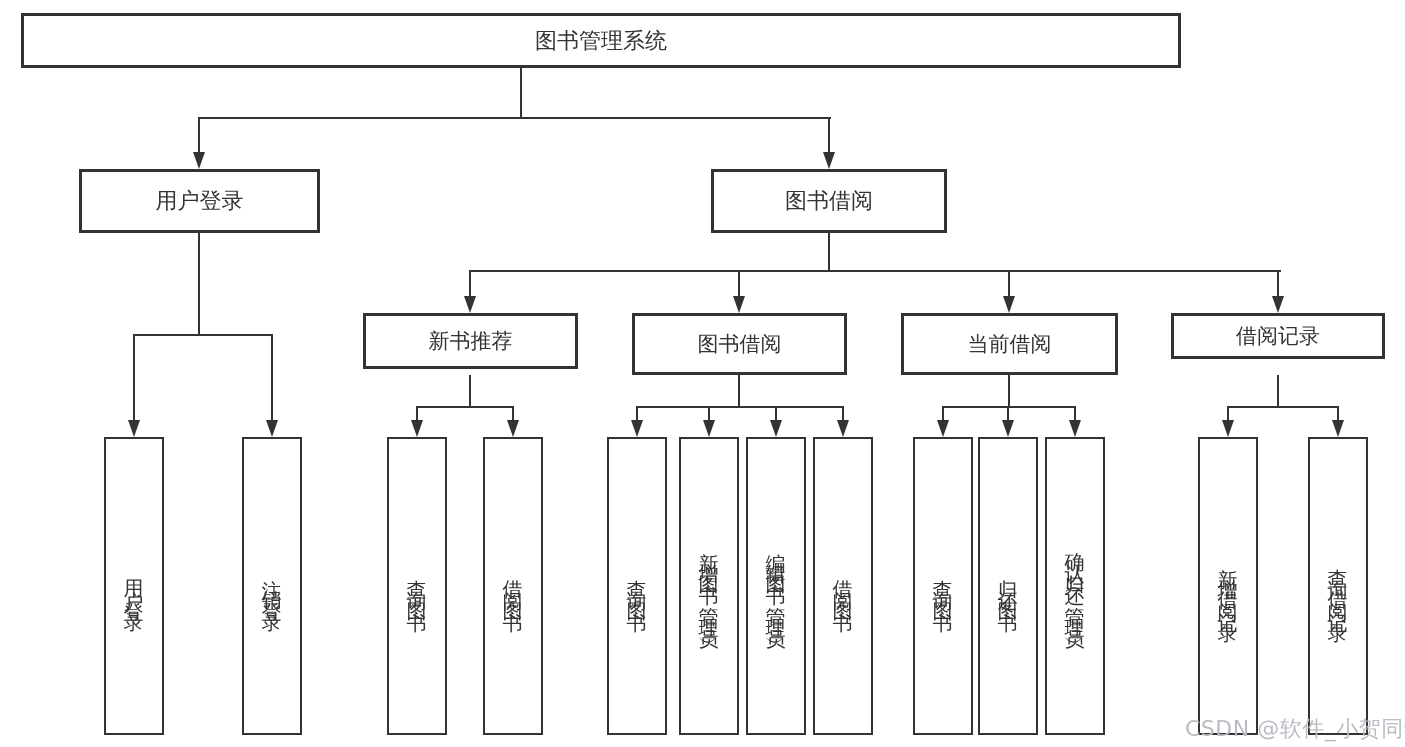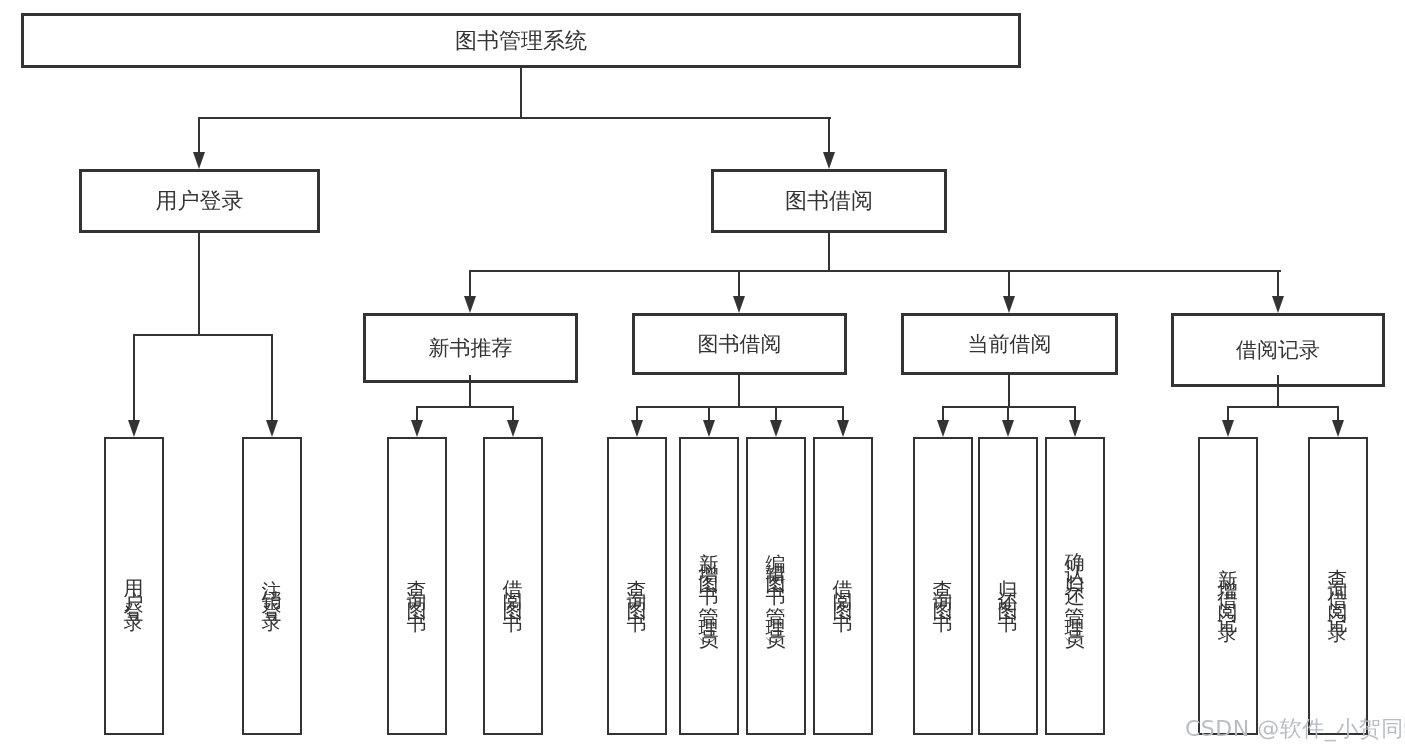--- a/index.html
+++ b/index.html
@@ -52,21 +52,21 @@
     white-space: nowrap;
     z-index: 5;
     letter-spacing: 0.5px;
   }
 </style>
 </head>
 <body>
 
 <div id="canvas">
 
-  <div class="box root-box" style="left:21px; top:13px; width:1000px; height:55px;">图书管理系统</div>
+  <div class="box root-box" style="left:21px; top:13px; width:1160px; height:55px;">图书管理系统</div>
 
   <div class="vline" style="left:520px; top:68px;  height:51px;"></div>
   <div class="hline" style="left:198px; top:117px; width:633px;"></div>
   <div class="vline" style="left:198px; top:117px; height:36px;"></div>
   <div class="vline" style="left:828px; top:117px; height:36px;"></div>
   <div class="arrow" style="left:193px; top:152px;"></div>
   <div class="arrow" style="left:823px; top:152px;"></div>
 
   <div class="box l1-box" style="left:79px;  top:169px; width:241px; height:64px;">用户登录</div>
   <div class="box l1-box" style="left:711px; top:169px; width:236px; height:64px;">图书借阅</div>
@@ -82,24 +82,24 @@
   <div class="hline" style="left:469px;  top:270px; width:812px;"></div>
   <div class="vline" style="left:469px;  top:270px; height:28px;"></div>
   <div class="vline" style="left:738px;  top:270px; height:28px;"></div>
   <div class="vline" style="left:1008px; top:270px; height:28px;"></div>
   <div class="vline" style="left:1277px; top:270px; height:28px;"></div>
   <div class="arrow" style="left:464px;  top:296px;"></div>
   <div class="arrow" style="left:733px;  top:296px;"></div>
   <div class="arrow" style="left:1003px; top:296px;"></div>
   <div class="arrow" style="left:1272px; top:296px;"></div>
 
-  <div class="box l2-box" style="left:363px;  top:313px; width:215px; height:70px;">新书推荐</div>
+  <div class="box l2-box" style="left:363px;  top:313px; width:215px; height:56px;">新书推荐</div>
   <div class="box l2-box" style="left:632px;  top:313px; width:215px; height:62px;">图书借阅</div>
   <div class="box l2-box" style="left:901px;  top:313px; width:217px; height:62px;">当前借阅</div>
-  <div class="box l2-box" style="left:1171px; top:313px; width:214px; height:74px;">借阅记录</div>
+  <div class="box l2-box" style="left:1171px; top:313px; width:214px; height:46px;">借阅记录</div>
 
   <div class="vline" style="left:469px; top:375px; height:33px;"></div>
   <div class="hline" style="left:416px; top:406px; width:98px;"></div>
   <div class="vline" style="left:416px; top:406px; height:16px;"></div>
   <div class="vline" style="left:512px; top:406px; height:16px;"></div>
   <div class="arrow" style="left:411px; top:420px;"></div>
   <div class="arrow" style="left:507px; top:420px;"></div>
 
   <div class="vline" style="left:738px; top:375px; height:33px;"></div>
   <div class="hline" style="left:636px; top:406px; width:208px;"></div>

